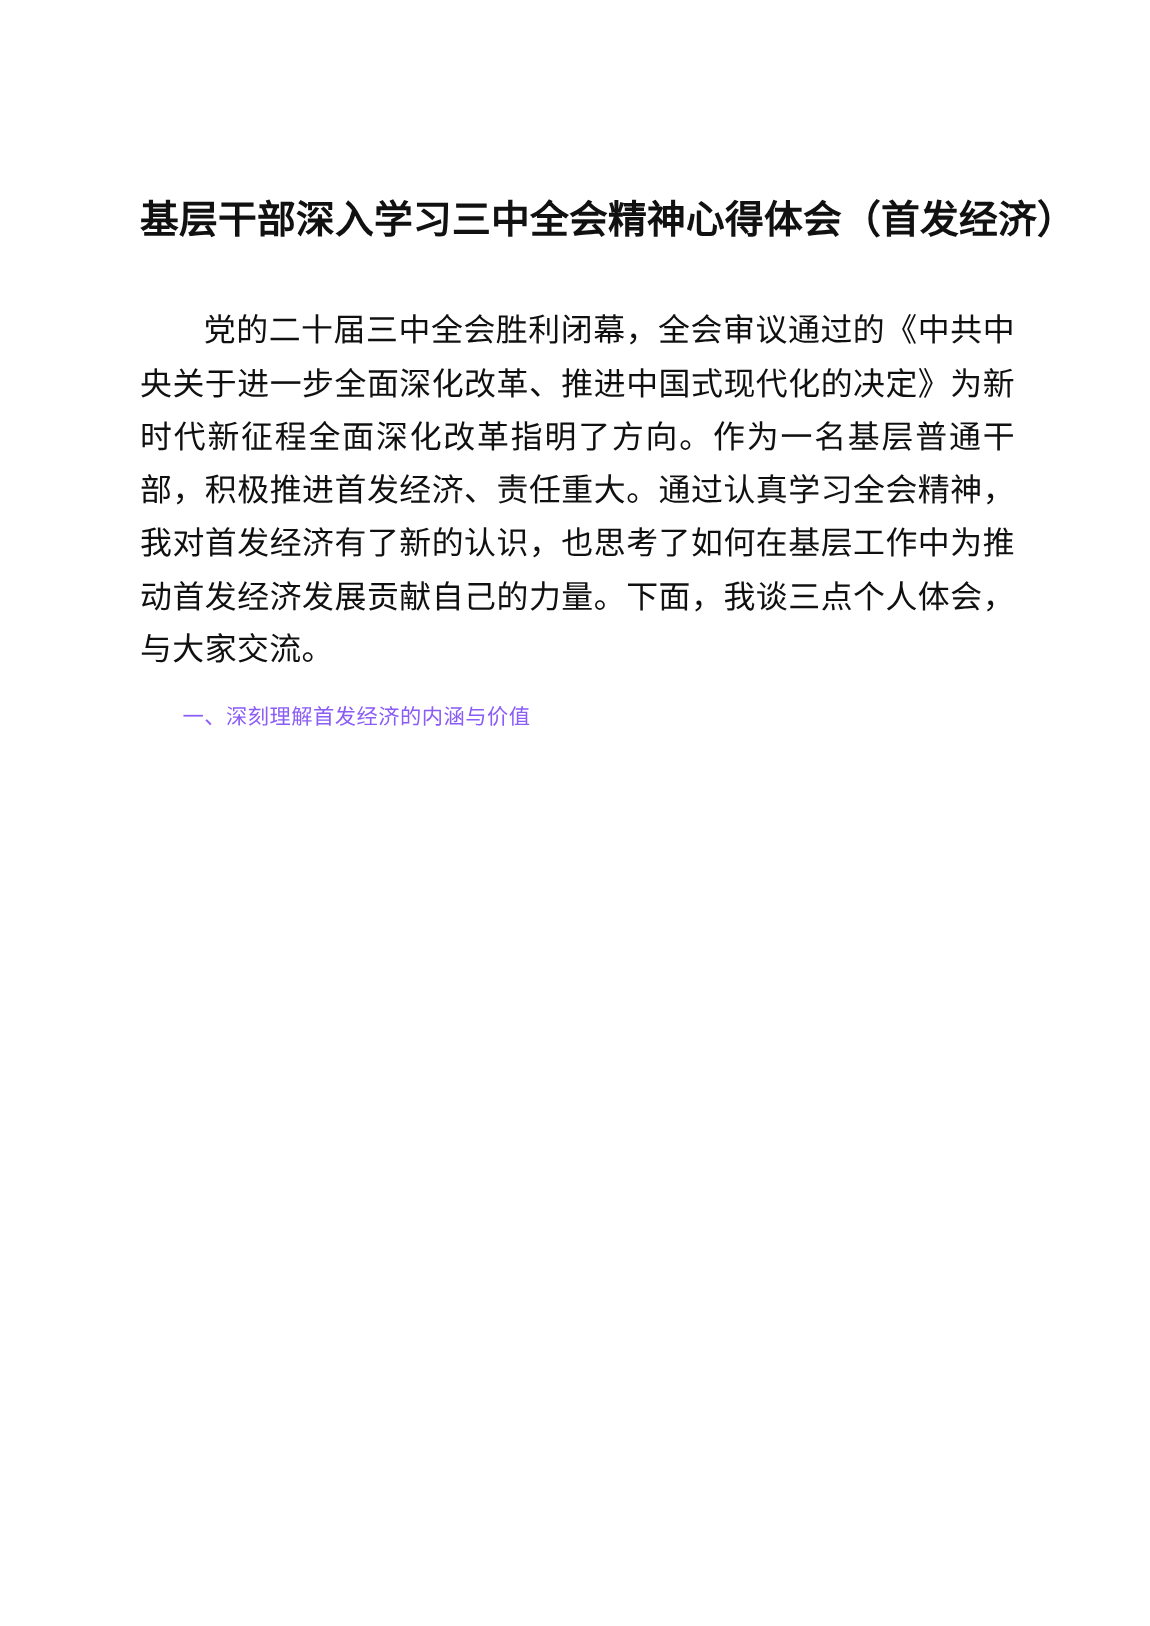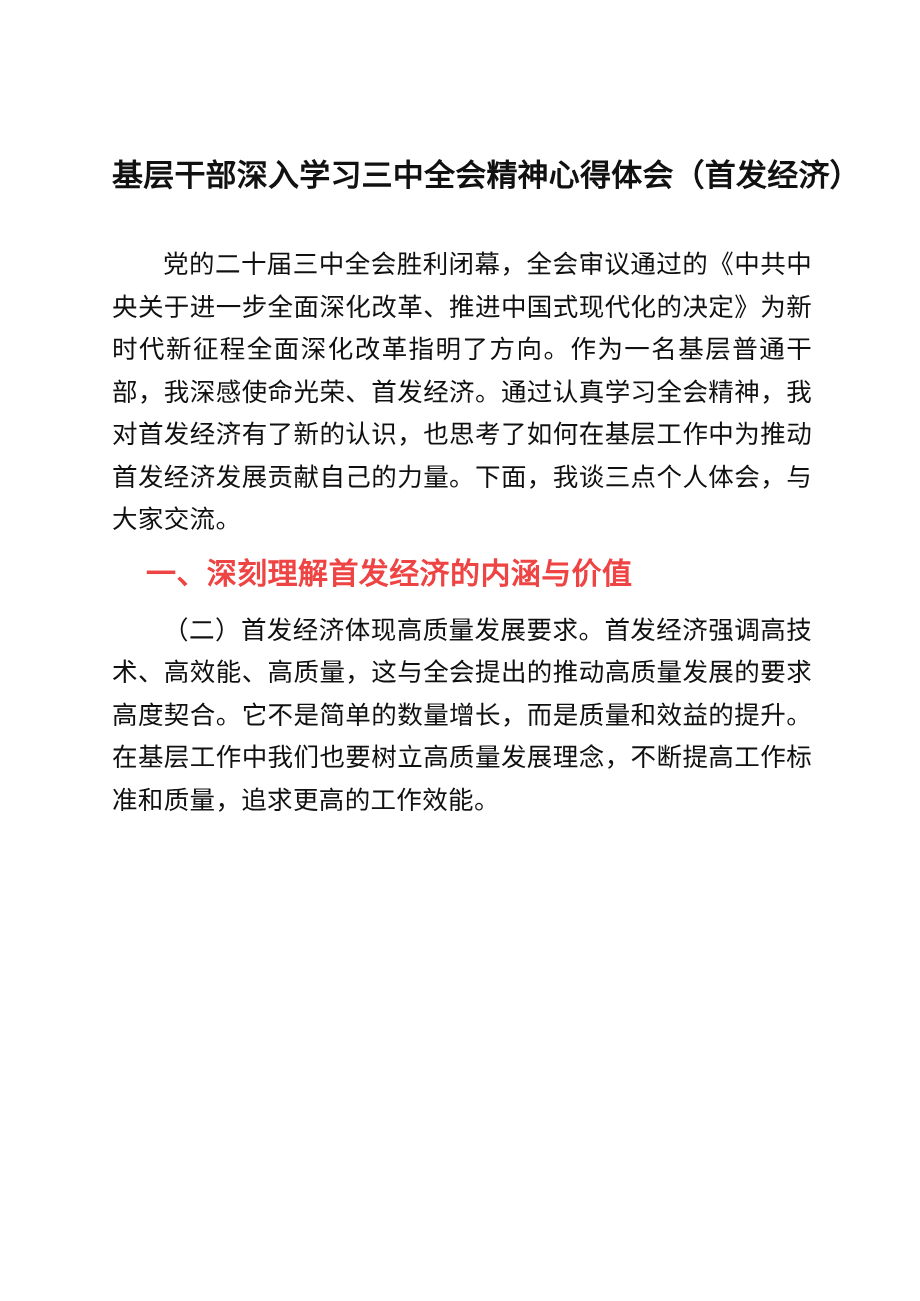--- a/index.html
+++ b/index.html
@@ -35,24 +35,24 @@
     letter-spacing: 0.2px;
     margin: 0;
     padding-top: 156px;
     text-align: left;
     white-space: nowrap;
   }
 
   
   .section-heading {
     font-family: "Liberation Sans", "DejaVu Sans", sans-serif;
-    font-weight: 700;
-    font-size: 30px;
+    font-weight: 400;
+    font-size: 17px;
     line-height: 40px;
-    color: #ef4444;
+    color: #8b5cf6;
     margin: 0;
     padding-left: 34px;
     letter-spacing: 0.4px;
   }
 
   
   .para {
     font-family: "Liberation Serif", "DejaVu Serif", serif;
     font-size: 25.5px;
     line-height: 42.5px;
@@ -74,27 +74,26 @@
 </head>
 <body>
 
 <div class="page">
   <div class="doc-body">
 
     <h1 class="doc-title">基层干部深入学习三中全会精神心得体会（首发经济）</h1>
 
     <div class="gap-title-to-body"></div>
 
-    <p class="para">党的二十届三中全会胜利闭幕，全会审议通过的《中共中央关于进一步全面深化改革、推进中国式现代化的决定》为新时代新征程全面深化改革指明了方向。作为一名基层普通干部，我深感使命光荣、首发经济。通过认真学习全会精神，我对首发经济有了新的认识，也思考了如何在基层工作中为推动首发经济发展贡献自己的力量。下面，我谈三点个人体会，与大家交流。</p>
+    <p class="para">党的二十届三中全会胜利闭幕，全会审议通过的《中共中央关于进一步全面深化改革、推进中国式现代化的决定》为新时代新征程全面深化改革指明了方向。作为一名基层普通干部，积极推进首发经济、责任重大。通过认真学习全会精神，我对首发经济有了新的认识，也思考了如何在基层工作中为推动首发经济发展贡献自己的力量。下面，我谈三点个人体会，与大家交流。</p>
 
     <div class="gap-before-heading"></div>
 
     <h2 class="section-heading">一、深刻理解首发经济的内涵与价值</h2>
 
     <div class="gap-after-heading"></div>
 
 
     <div class="gap-between-paras"></div>
 
-    <p class="para">（二）首发经济体现高质量发展要求。首发经济强调高技术、高效能、高质量，这与全会提出的推动高质量发展的要求高度契合。它不是简单的数量增长，而是质量和效益的提升。在基层工作中我们也要树立高质量发展理念，不断提高工作标准和质量，追求更高的工作效能。</p>
 
   </div>
 </div>
 
 </body></html>

